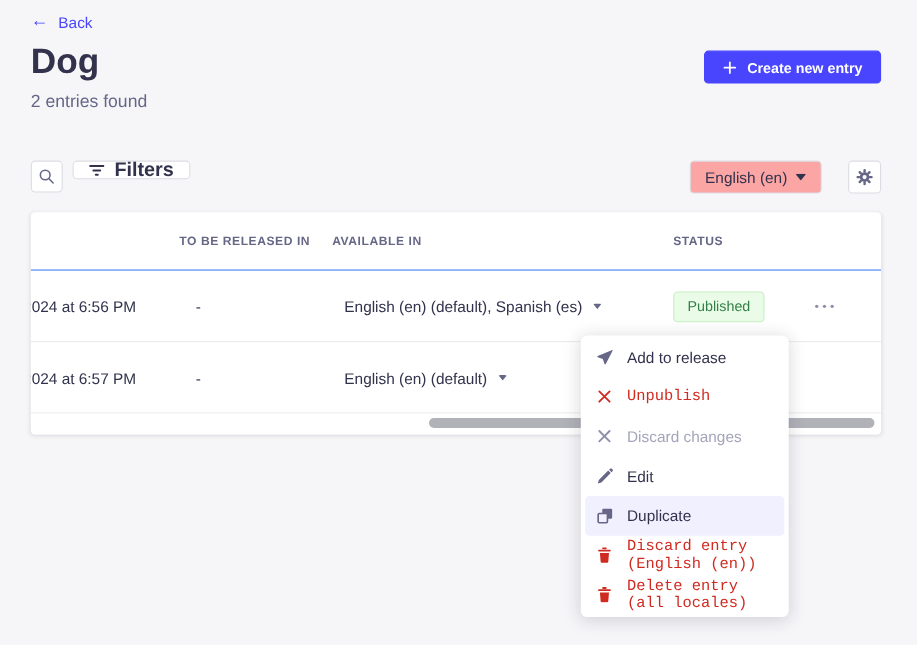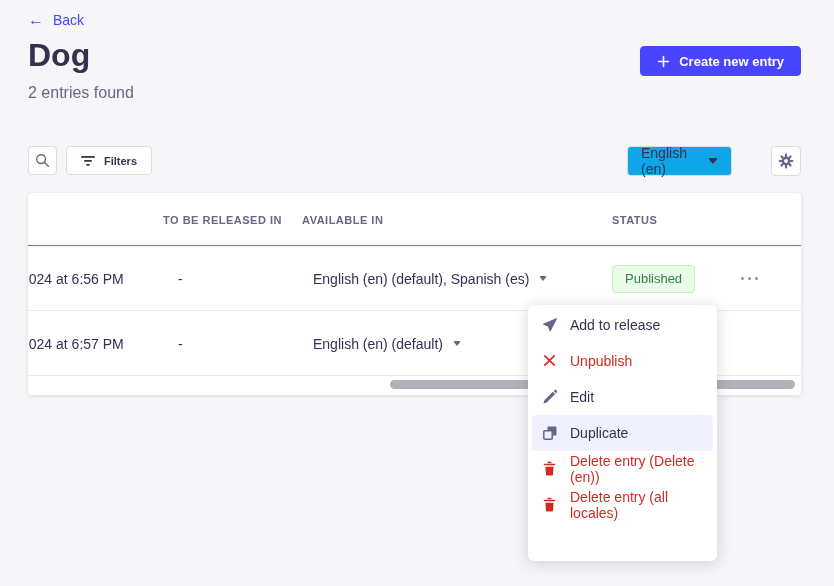--- a/index.html
+++ b/index.html
@@ -33,30 +33,30 @@
 
   
   .icon-btn {
     width:30px; height:30px;
     background:#ffffff; border:1px solid #dcdce4; border-radius:4px;
     display:flex; align-items:center; justify-content:center;
     color:#666687; cursor:pointer;
   }
   .search-btn { left:28px; top:146px; width:29px; height:29px; }
   .filters-btn {
-    left:66px; top:146px; height:29px;
+    left:66px; top:146px; height:17px;
     display:flex; align-items:center; gap:9px; padding:0 14px;
     background:#ffffff; border:1px solid #dcdce4; border-radius:4px;
-    font-size:11px; font-weight:bold; color:#32324d; cursor:pointer;
+    font-size:18px; font-weight:bold; color:#32324d; cursor:pointer;
   }
   .locale-select {
-    left:627px; top:146px; width:105px; height:30px;
+    left:627px; top:146px; width:120px; height:30px;
     display:flex; align-items:center; justify-content:space-between;
     padding:4px 13px;
-    background:#0ea5e9; border:1px solid #dcdce4; border-radius:4px;
+    background:#fca5a5; border:1px solid #dcdce4; border-radius:4px;
     font-size:14px; color:#32324d; cursor:pointer;
   }
   .gear-btn { left:771px; top:146px; }
 
   .caret {
     width:0; height:0;
     border-left:5px solid transparent; border-right:5px solid transparent;
     border-top:6px solid #32324d; border-radius:2px;
   }
   .caret.small { border-left-width:4px; border-right-width:4px; border-top-width:5px; border-top-color:#666687; }
@@ -97,21 +97,21 @@
     background:#ffffff; border-radius:6px;
     box-shadow:0 2px 15px rgba(33,33,52,0.18);
     padding:2px 4px; z-index:10;
   }
   .menu-item {
     height:36px; display:flex; align-items:center; gap:12px;
     padding:0 8px 0 10px; border-radius:4px;
     font-size:14px; color:#32324d; cursor:pointer;
   }
   .menu-item .mi-icon { display:flex; width:16px; height:16px; color:#666687; flex:none; }
-  .menu-item.danger { color:#d02b20; }
+  .menu-item.danger { color:#d02b20;font-family:Liberation Mono, monospace; }
   .menu-item.danger .mi-icon { color:#d02b20; }
   .menu-item.disabled { color:#a5a5ba; cursor:default; }
   .menu-item.disabled .mi-icon { color:#8e8ea9; }
   .menu-item.highlighted { background:#f0f0ff; }
 
   svg { display:block; }
 </style>
 </head>
 <body>
 
@@ -219,20 +219,28 @@
 
   <div class="menu-item danger">
     <span class="mi-icon">
       <svg width="15" height="15" viewBox="0 0 16 16">
           <path d="M3 3l10 10M13 3L3 13" stroke="currentColor" stroke-width="1.8" stroke-linecap="round"></path>
         </svg>
     </span>
     <span>Unpublish</span>
   </div>
 
+  <div class="menu-item disabled">
+    <span class="mi-icon">
+      <svg width="15" height="15" viewBox="0 0 16 16">
+          <path d="M3 3l10 10M13 3L3 13" stroke="currentColor" stroke-width="1.8" stroke-linecap="round"></path>
+        </svg>
+    </span>
+    <span>Discard changes</span>
+  </div>
 
   <div class="menu-item">
     <span class="mi-icon">
       <svg width="16" height="16" viewBox="0 0 16 16">
           <path fill="currentColor" d="M1.5 14.5l.9-3.2 8.5-8.5 2.3 2.3-8.5 8.5-3.2.9zM11.7 2l.9-.9c.4-.4 1.1-.4 1.5 0l.8.8c.4.4.4 1.1 0 1.5l-.9.9L11.7 2z"></path>
         </svg>
     </span>
     <span>Edit</span>
   </div>
 
@@ -249,21 +257,21 @@
   <div class="menu-item danger">
     <span class="mi-icon">
       <svg width="15" height="15" viewBox="0 0 16 16">
           <g fill="currentColor">
             <rect x="5.8" y="0.8" width="4.4" height="1.7" rx="0.8"></rect>
             <rect x="1.8" y="2.9" width="12.4" height="1.7" rx="0.8"></rect>
             <path d="M3.6 6h8.8l-.7 8.6a1 1 0 01-1 .9H5.3a1 1 0 01-1-.9L3.6 6z"></path>
           </g>
         </svg>
     </span>
-    <span>Delete entry (Delete (en))</span>
+    <span>Discard entry (English (en))</span>
   </div>
 
   <div class="menu-item danger">
     <span class="mi-icon">
       <svg width="15" height="15" viewBox="0 0 16 16">
           <g fill="currentColor">
             <rect x="5.8" y="0.8" width="4.4" height="1.7" rx="0.8"></rect>
             <rect x="1.8" y="2.9" width="12.4" height="1.7" rx="0.8"></rect>
             <path d="M3.6 6h8.8l-.7 8.6a1 1 0 01-1 .9H5.3a1 1 0 01-1-.9L3.6 6z"></path>
           </g>

